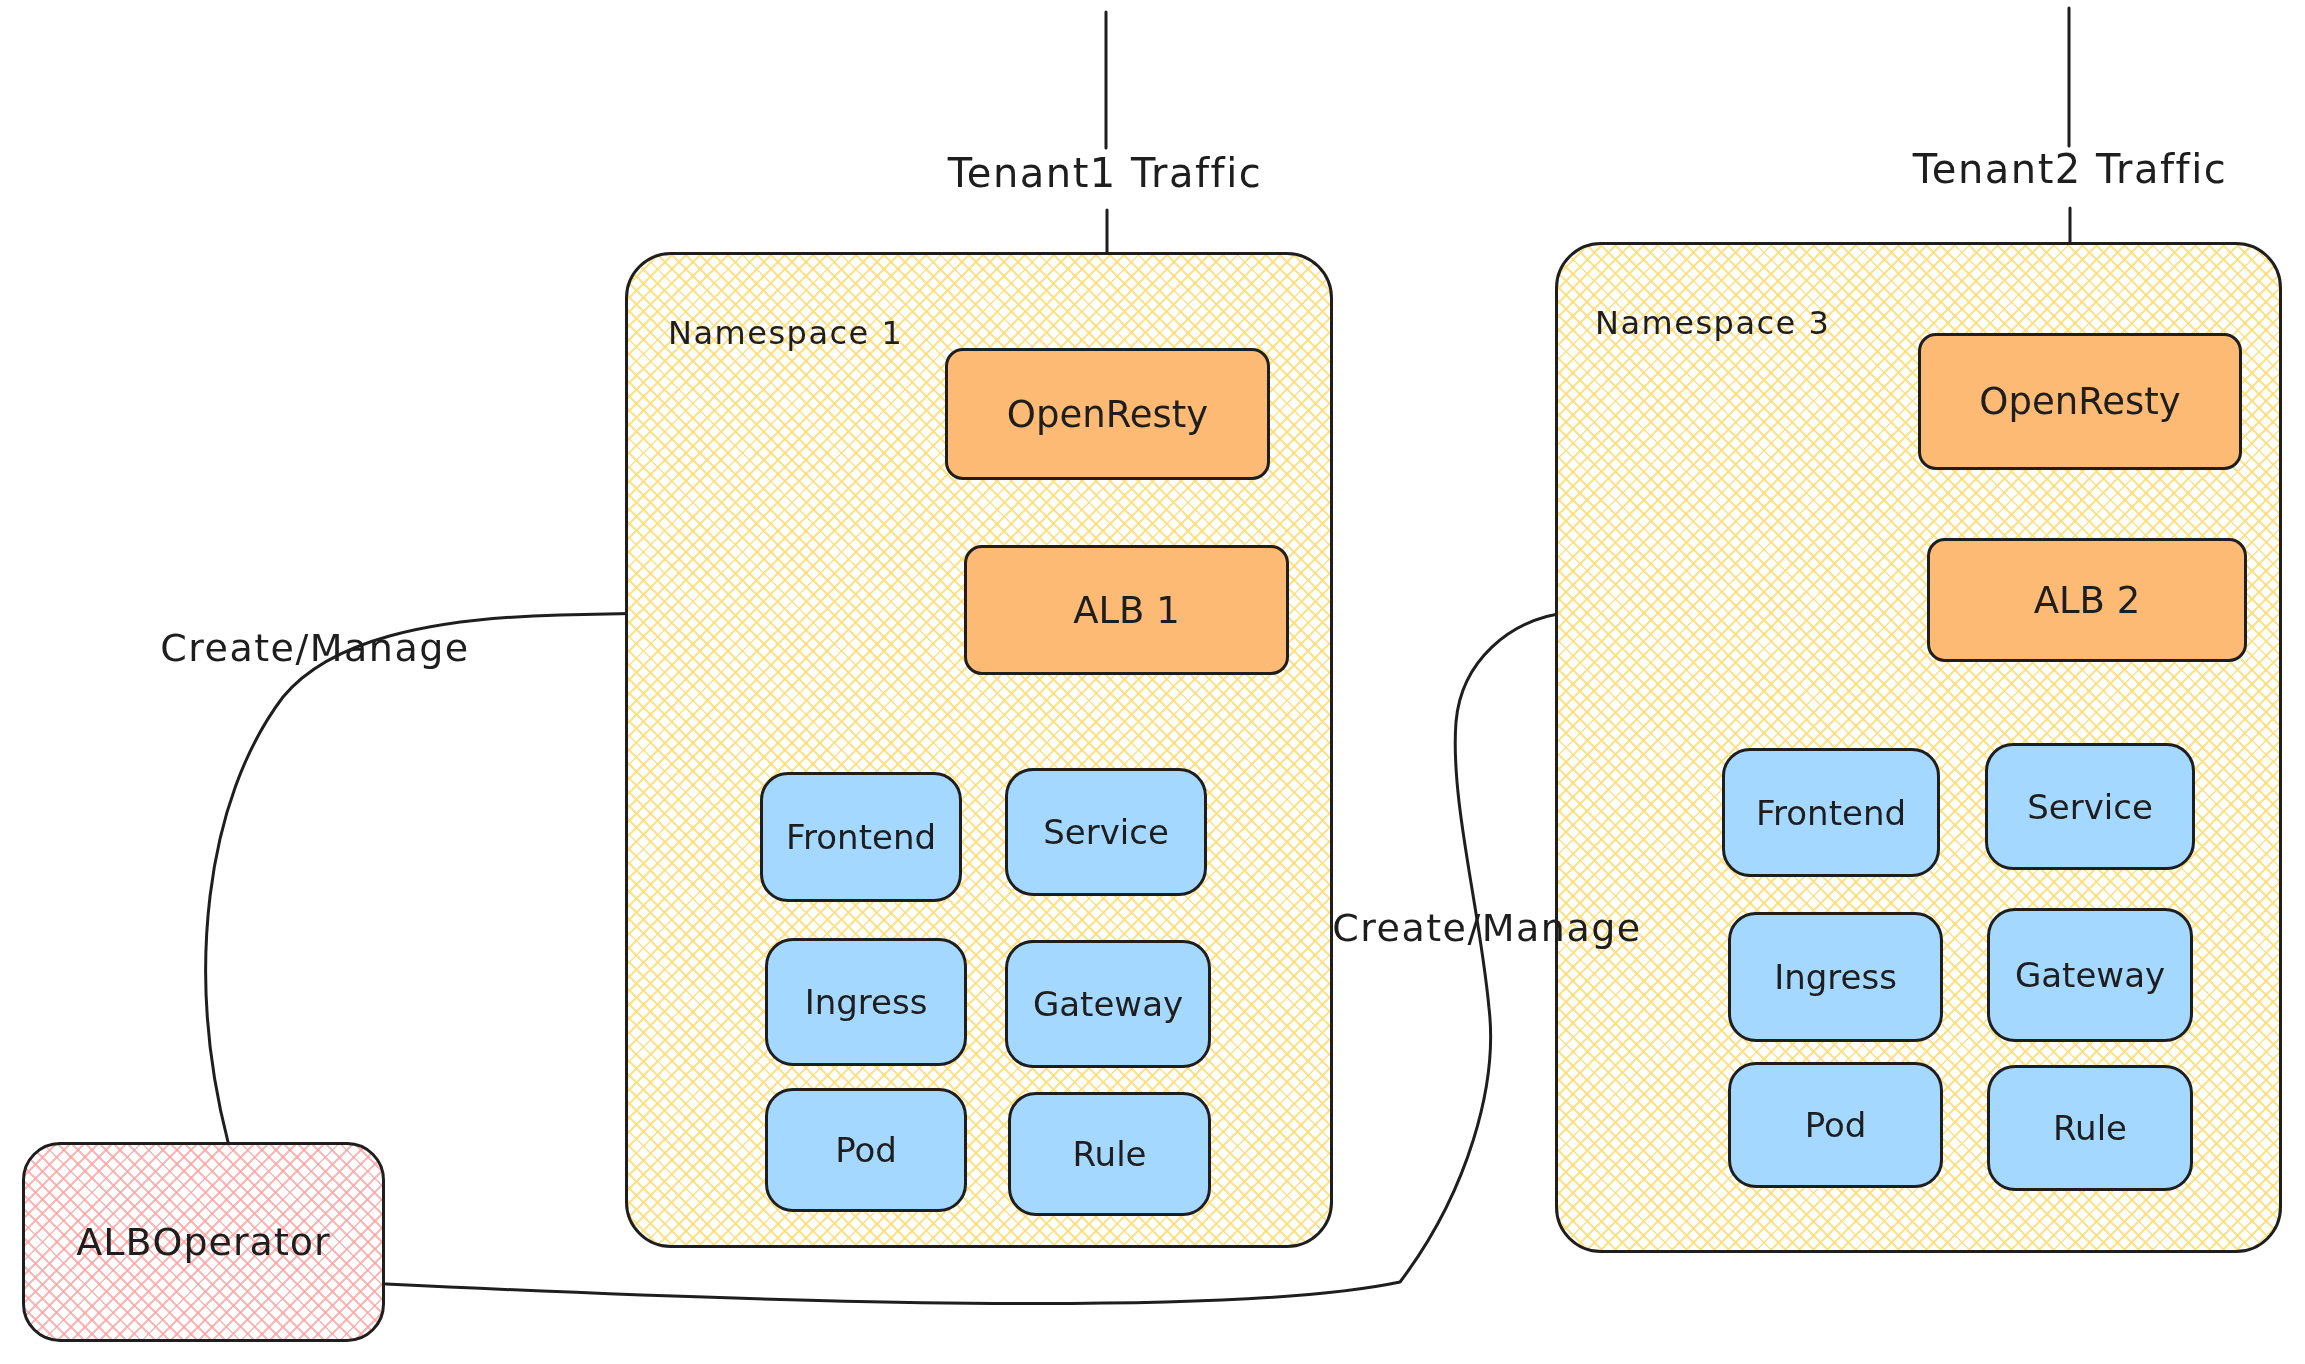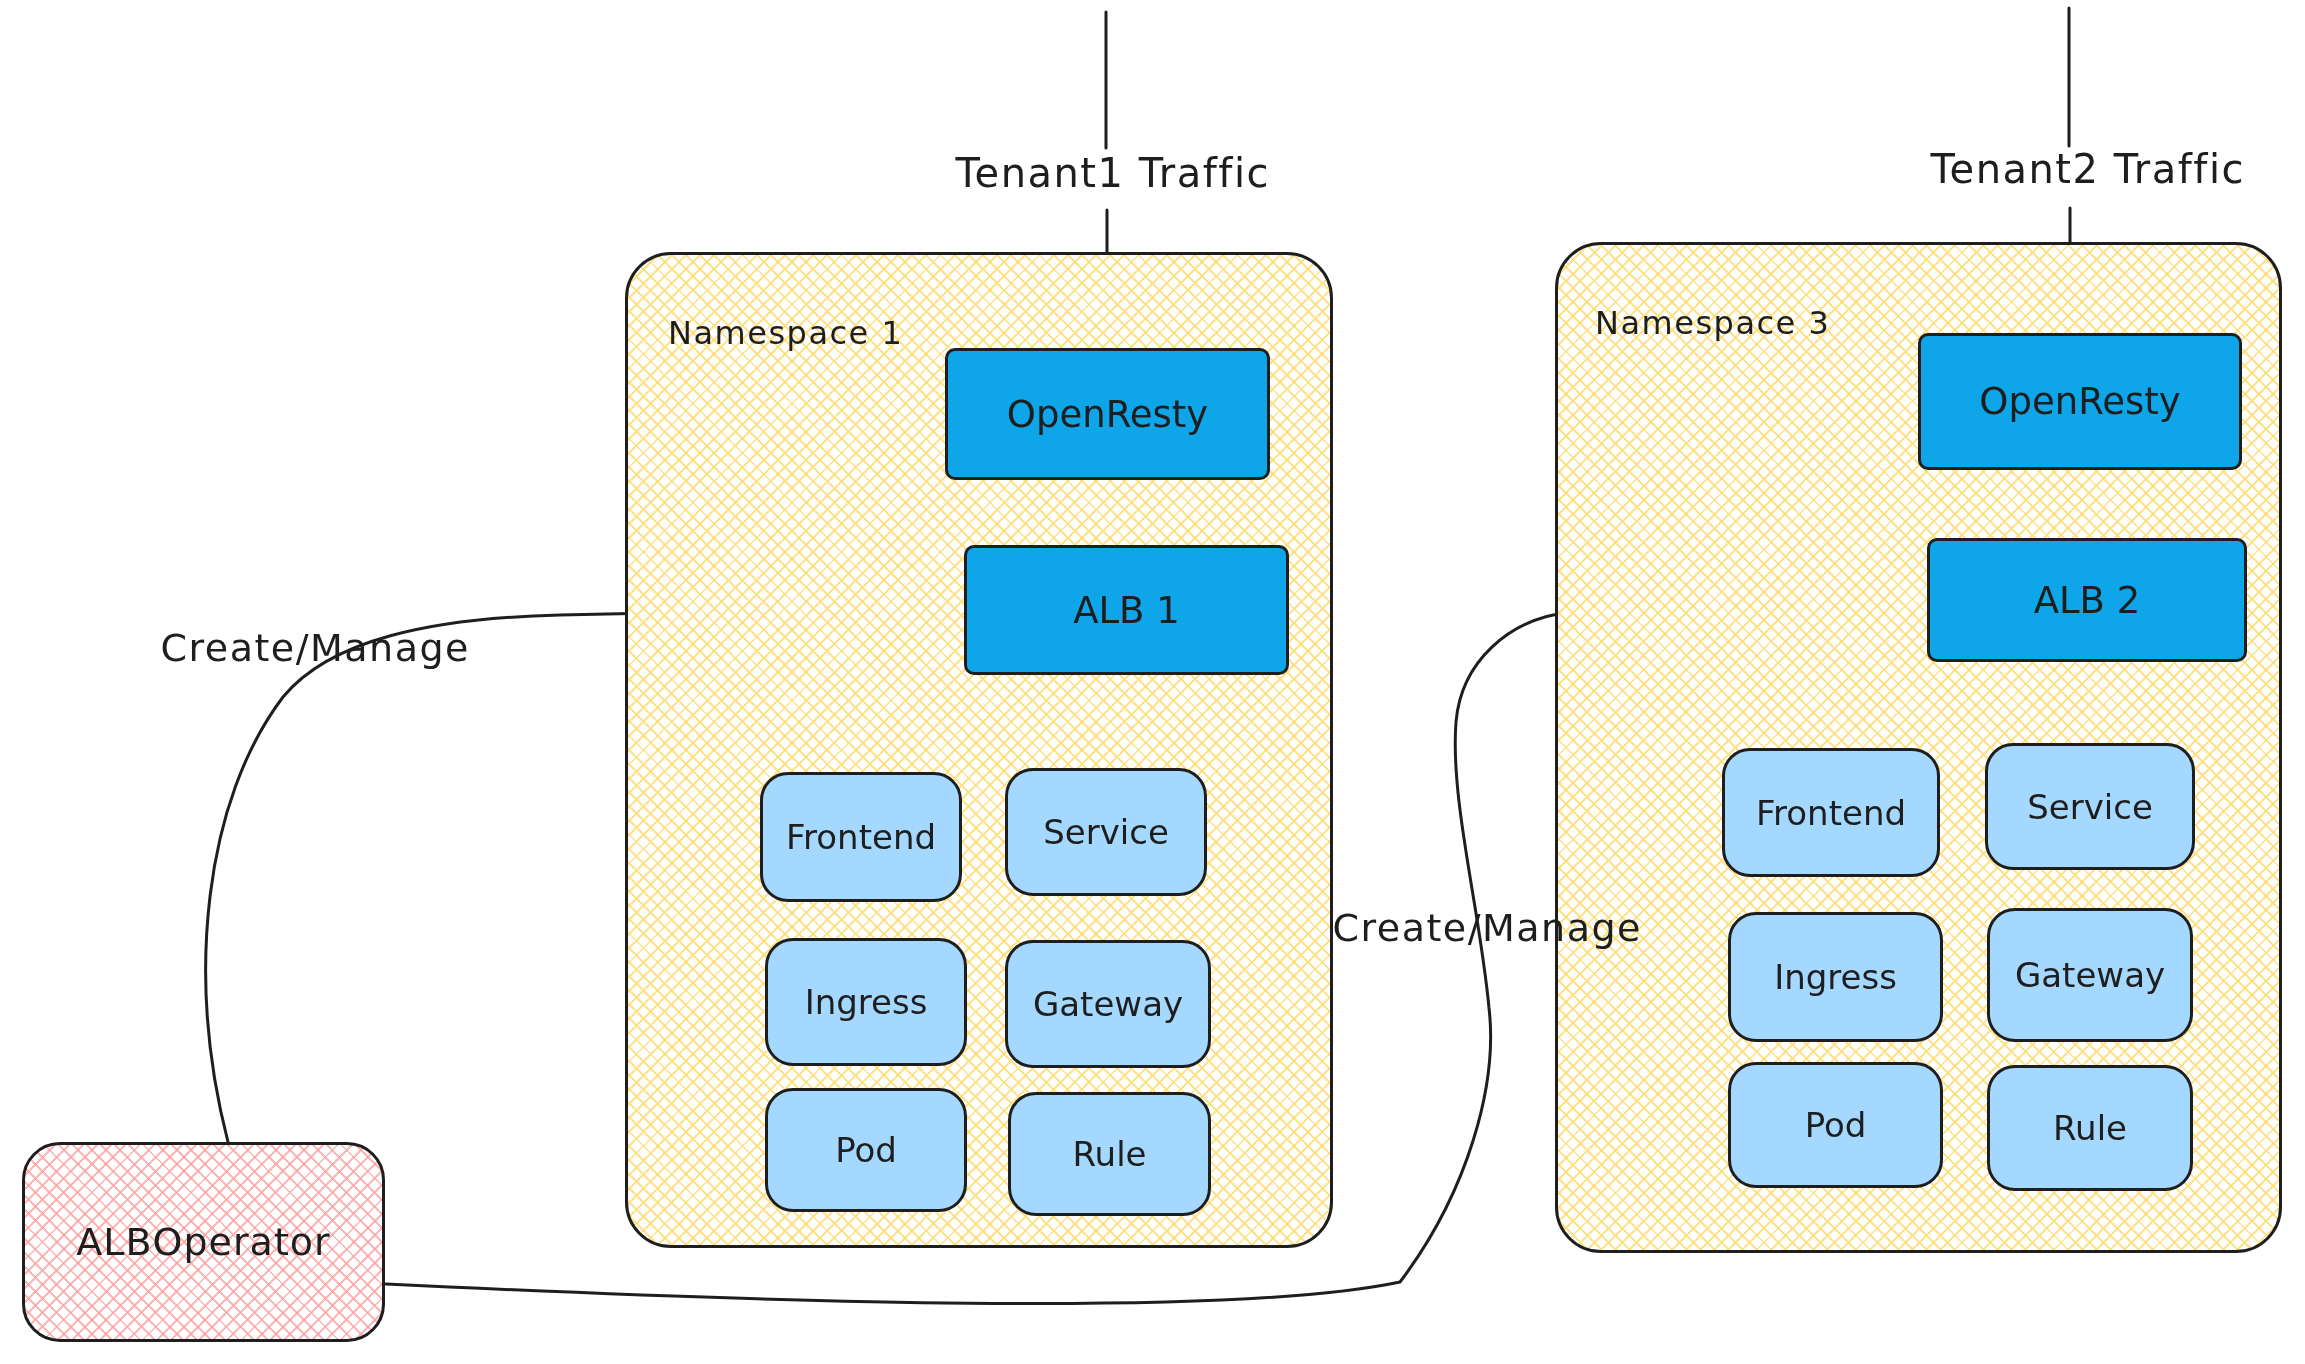--- a/index.html
+++ b/index.html
@@ -29,21 +29,21 @@
   
   .box{
     position:absolute;
     box-sizing:border-box;
     border:3px solid #1e1e1e;
     display:flex;align-items:center;justify-content:center;
     text-align:center;
     white-space:nowrap;
   }
   .box span{display:block;}
-  .green{background:#0ea5e9;border-radius:10px;font-size:37px;}
+  .green{background:#fdba74;border-radius:18px;font-size:37px;}
   .blue{background:#a5d8ff;border-radius:28px;font-size:34px;}
 
   
   .operator{
     position:absolute;
     border:3px solid #1e1e1e;
     border-radius:38px;
     box-sizing:border-box;
     background-color:#ffffff;
     background-image:
@@ -52,21 +52,21 @@
     display:flex;flex-direction:row;align-items:center;justify-content:center;
     font-size:38px;line-height:1.55;letter-spacing:1px;
   }
 
   .float-label{
     position:absolute;
     font-size:40px;
     font-weight:500;
     letter-spacing:1.5px;
     white-space:nowrap;
-    text-align:right;
+    text-align:center;
   }
   .cm-label{font-size:38px;}
 </style>
 </head>
 <body>
 
 <div class="canvas">
 
   <svg class="wires" viewBox="0 0 2305 1364" fill="none" stroke="#1e1e1e" stroke-width="3" stroke-linecap="round" stroke-linejoin="round">
 

